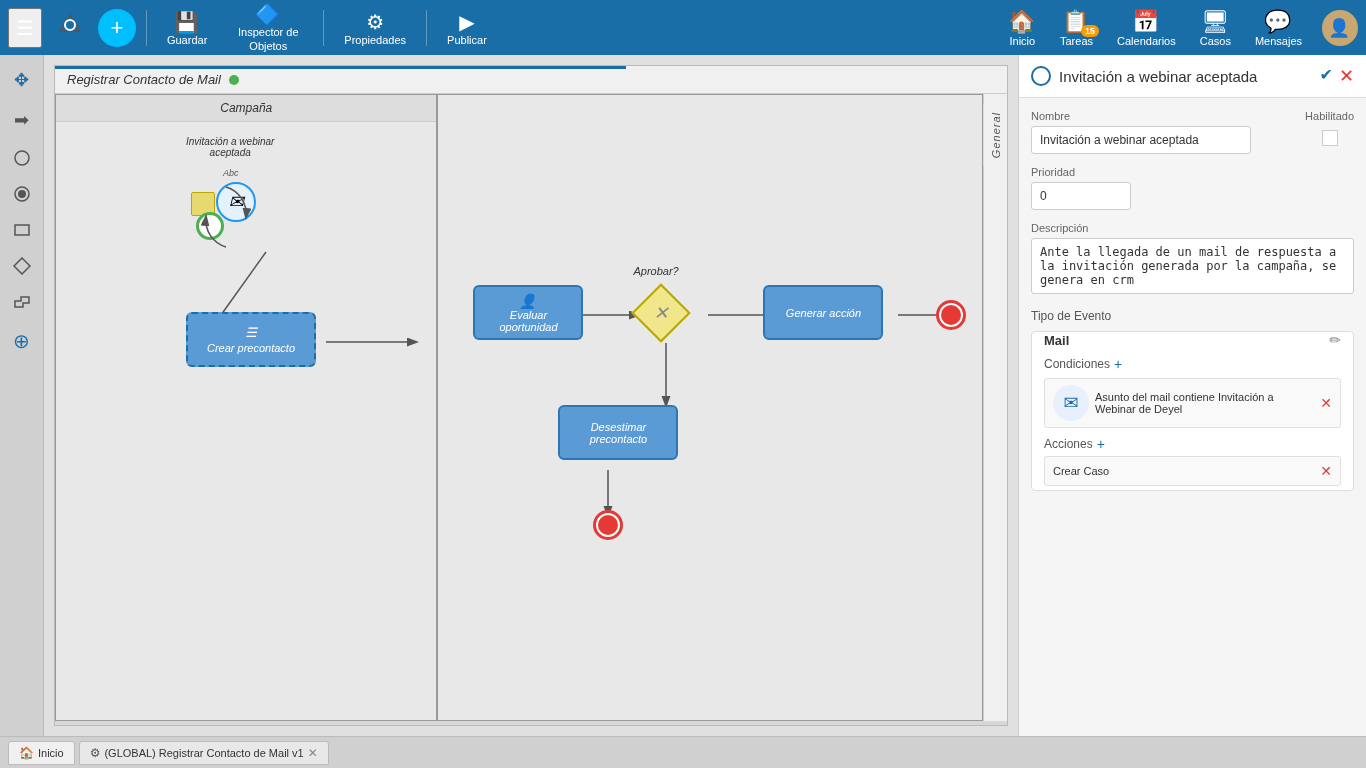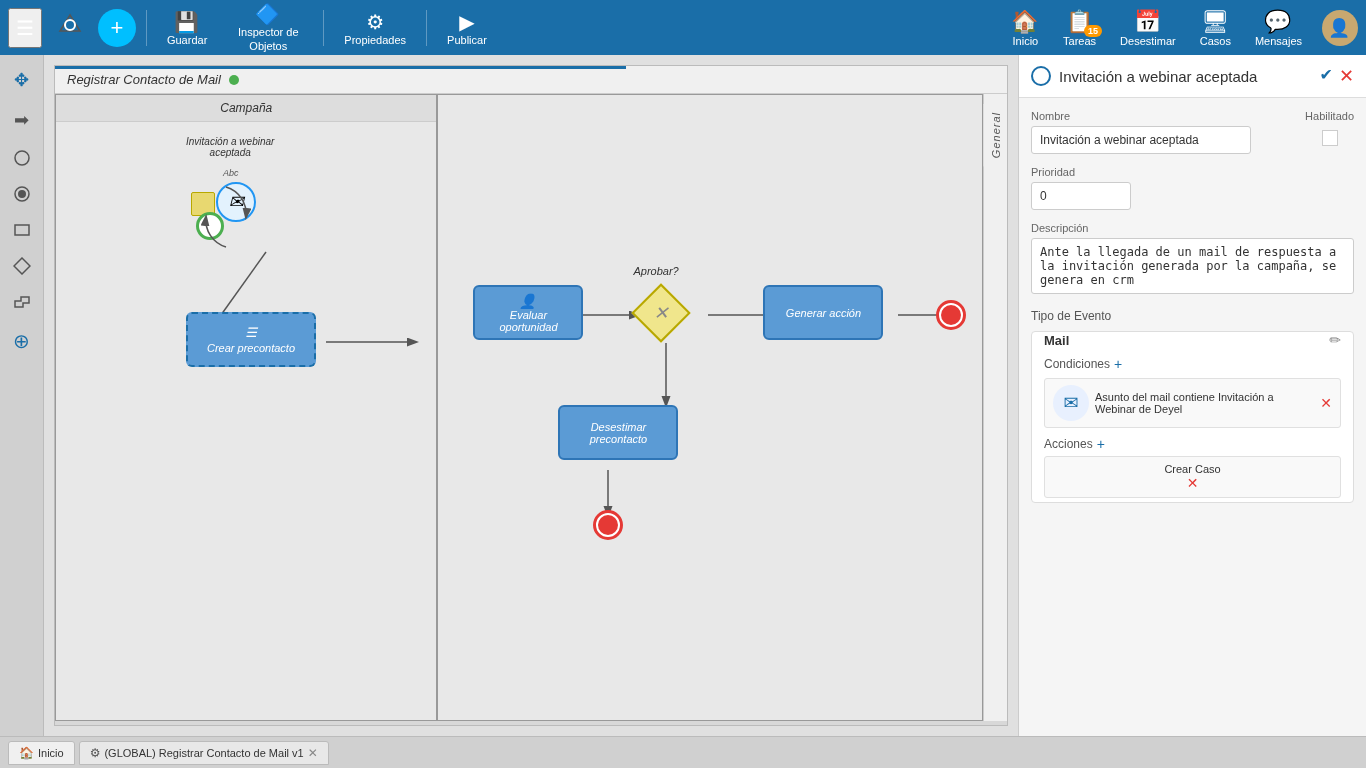--- a/index.html
+++ b/index.html
@@ -130,21 +130,21 @@
       display: flex; align-items: center; gap: 6px;
       background: #f9f9f9; border: 1px solid #e0e0e0; border-radius: 3px; padding: 6px 8px; margin-bottom: 6px;
     }
     .mail-icon-circle { width: 36px; height: 36px; border-radius: 50%; background: #e8f0fe; display: flex; align-items: center; justify-content: center; font-size: 18px; color: #1a6ea8; flex-shrink: 0; }
     .condition-text { font-size: 11px; color: #333; flex: 1; }
     .remove-icon { color: #e53935; font-size: 14px; cursor: pointer; }
 
     .actions-label { font-size: 12px; color: #555; margin: 8px 0 4px; display: flex; align-items: center; gap: 4px; }
     .action-item {
       display: flex; align-items: center; background: #f9f9f9; border: 1px solid #e0e0e0;
-      border-radius: 3px; padding: 6px 8px; margin-bottom: 4px; flex-direction: column;
+      border-radius: 3px; padding: 6px 8px; margin-bottom: 4px;
     }
     .action-text { font-size: 11px; color: #333; flex: 1; }
 
     
     .general-tab-vert {
       writing-mode: vertical-rl; text-orientation: mixed;
       transform: rotate(180deg);
       font-size: 11px; color: #555; padding: 8px 6px;
       background: #f0f0f0; border-right: 1px solid #ddd;
       cursor: pointer; letter-spacing: 1px;
@@ -236,21 +236,21 @@
       <span class="icon">🏠</span>
       <span>Inicio</span>
     </div>
     <div class="nav-btn" style="position:relative;">
       <span class="nav-badge">15</span>
       <span class="icon">📋</span>
       <span>Tareas</span>
     </div>
     <div class="nav-btn">
       <span class="icon">📅</span>
-      <span>Desestimar</span>
+      <span>Calendarios</span>
     </div>
     <div class="nav-btn">
       <span class="icon">🖥</span>
       <span>Casos</span>
     </div>
     <div class="nav-btn">
       <span class="icon">💬</span>
       <span>Mensajes</span>
     </div>
     <div class="avatar">👤</div>

